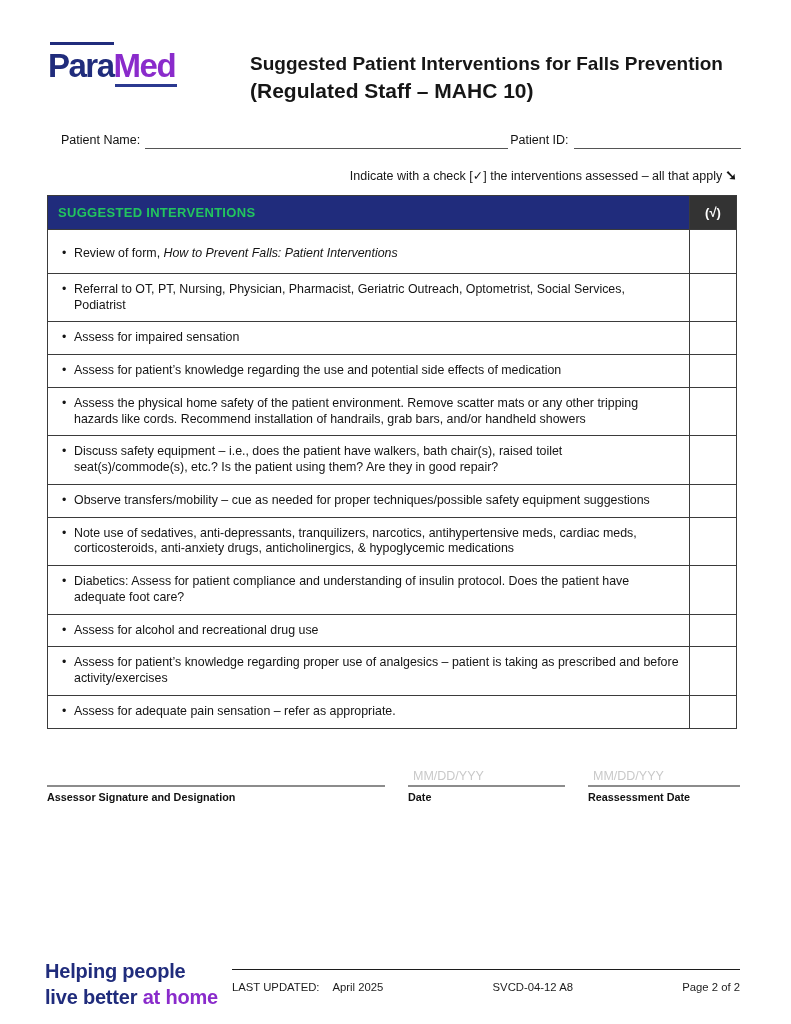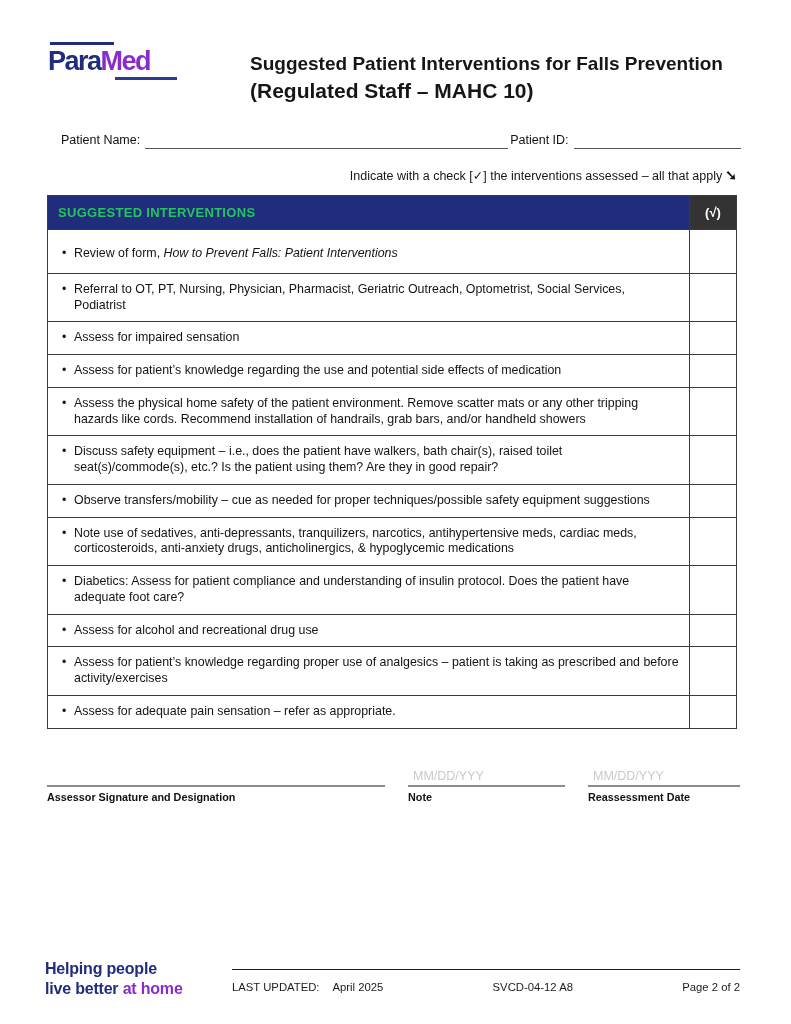--- a/index.html
+++ b/index.html
@@ -7,21 +7,21 @@
     --line-gray:#8c8c8c; --placeholder-gray:#c9c9c9; --border-dark:#3b3b3b;
   }
   *{box-sizing:border-box; margin:0; padding:0;}
   html,body{background:#ffffff;}
   body{font-family:"Liberation Sans", sans-serif; color:#111;}
   .page{position:relative; width:791px; height:1024px; background:#fff; overflow:hidden;}
 
   
   .logo{position:absolute; left:48px; top:42px; width:150px;}
   .logo-topbar{width:64px; height:3px; background:var(--navy,#202c7c); margin-left:2px;}
-  .logo-text{font-size:27px; font-weight:700; letter-spacing:-1.5px; line-height:1.25; white-space:nowrap;}
+  .logo-text{font-size:33px; font-weight:700; letter-spacing:-1.5px; line-height:1.25; white-space:nowrap;}
   .logo-para{color:var(--navy,#202c7c);}
   .logo-med{color:var(--purple,#8a2bcb);}
   .logo-underline{width:62px; height:3px; background:#2b3990; margin-left:67px; margin-top:-2px;}
 
   
   .title-block{position:absolute; left:250px; top:53px; width:500px;}
   .doc-title{font-size:19px; font-weight:700; color:#161616;}
   .doc-subtitle{font-size:21px; font-weight:700; margin-top:4px; color:#161616;}
 
   
@@ -50,21 +50,21 @@
 
   
   .sig-col{position:absolute; top:764px;}
   .sig-c1{left:47px; width:338px;}
   .sig-c2{left:408px; width:157px;}
   .sig-c3{left:588px; width:152px;}
   .sig-entry{height:23px; border-bottom:2px solid var(--line-gray,#8c8c8c); font-size:12.5px; color:var(--placeholder-gray,#c9c9c9); display:flex; align-items:flex-end; padding:0 0 2px 5px;}
   .sig-label{font-size:10.8px; font-weight:700; margin-top:4px; color:#111;}
 
   
-  .tagline{position:absolute; left:45px; top:959px; font-size:16px; font-weight:700; line-height:1.28; color:var(--navy,#202c7c); letter-spacing:-0.2px;}
+  .tagline{position:absolute; left:45px; top:959px; font-size:20px; font-weight:700; line-height:1.28; color:var(--navy,#202c7c); letter-spacing:-0.2px;}
   .tagline .purple{color:var(--purple,#8a2bcb);}
   .footer-rule{position:absolute; left:232px; top:969px; width:508px; border-top:1.5px solid #1c1c1c;}
   .footer-row{position:absolute; left:232px; top:981px; width:508px; display:flex; justify-content:space-between; font-size:11.3px; color:#1c1c1c;}
   .fu-val{margin-left:13px;}
 </style>
 </head>
 <body>
 
 <div class="page">
 
@@ -206,21 +206,21 @@
       </tr>
     </tbody>
   </table>
 
   <div class="sig-col sig-c1">
     <div class="sig-entry"></div>
     <div class="sig-label">Assessor Signature and Designation</div>
   </div>
   <div class="sig-col sig-c2">
     <div class="sig-entry">MM/DD/YYY</div>
-    <div class="sig-label">Note</div>
+    <div class="sig-label">Date</div>
   </div>
   <div class="sig-col sig-c3">
     <div class="sig-entry">MM/DD/YYY</div>
     <div class="sig-label">Reassessment Date</div>
   </div>
 
   <div class="tagline">
     <div>Helping people</div>
     <div><span>live better </span><span class="purple">at home</span></div>
   </div>

